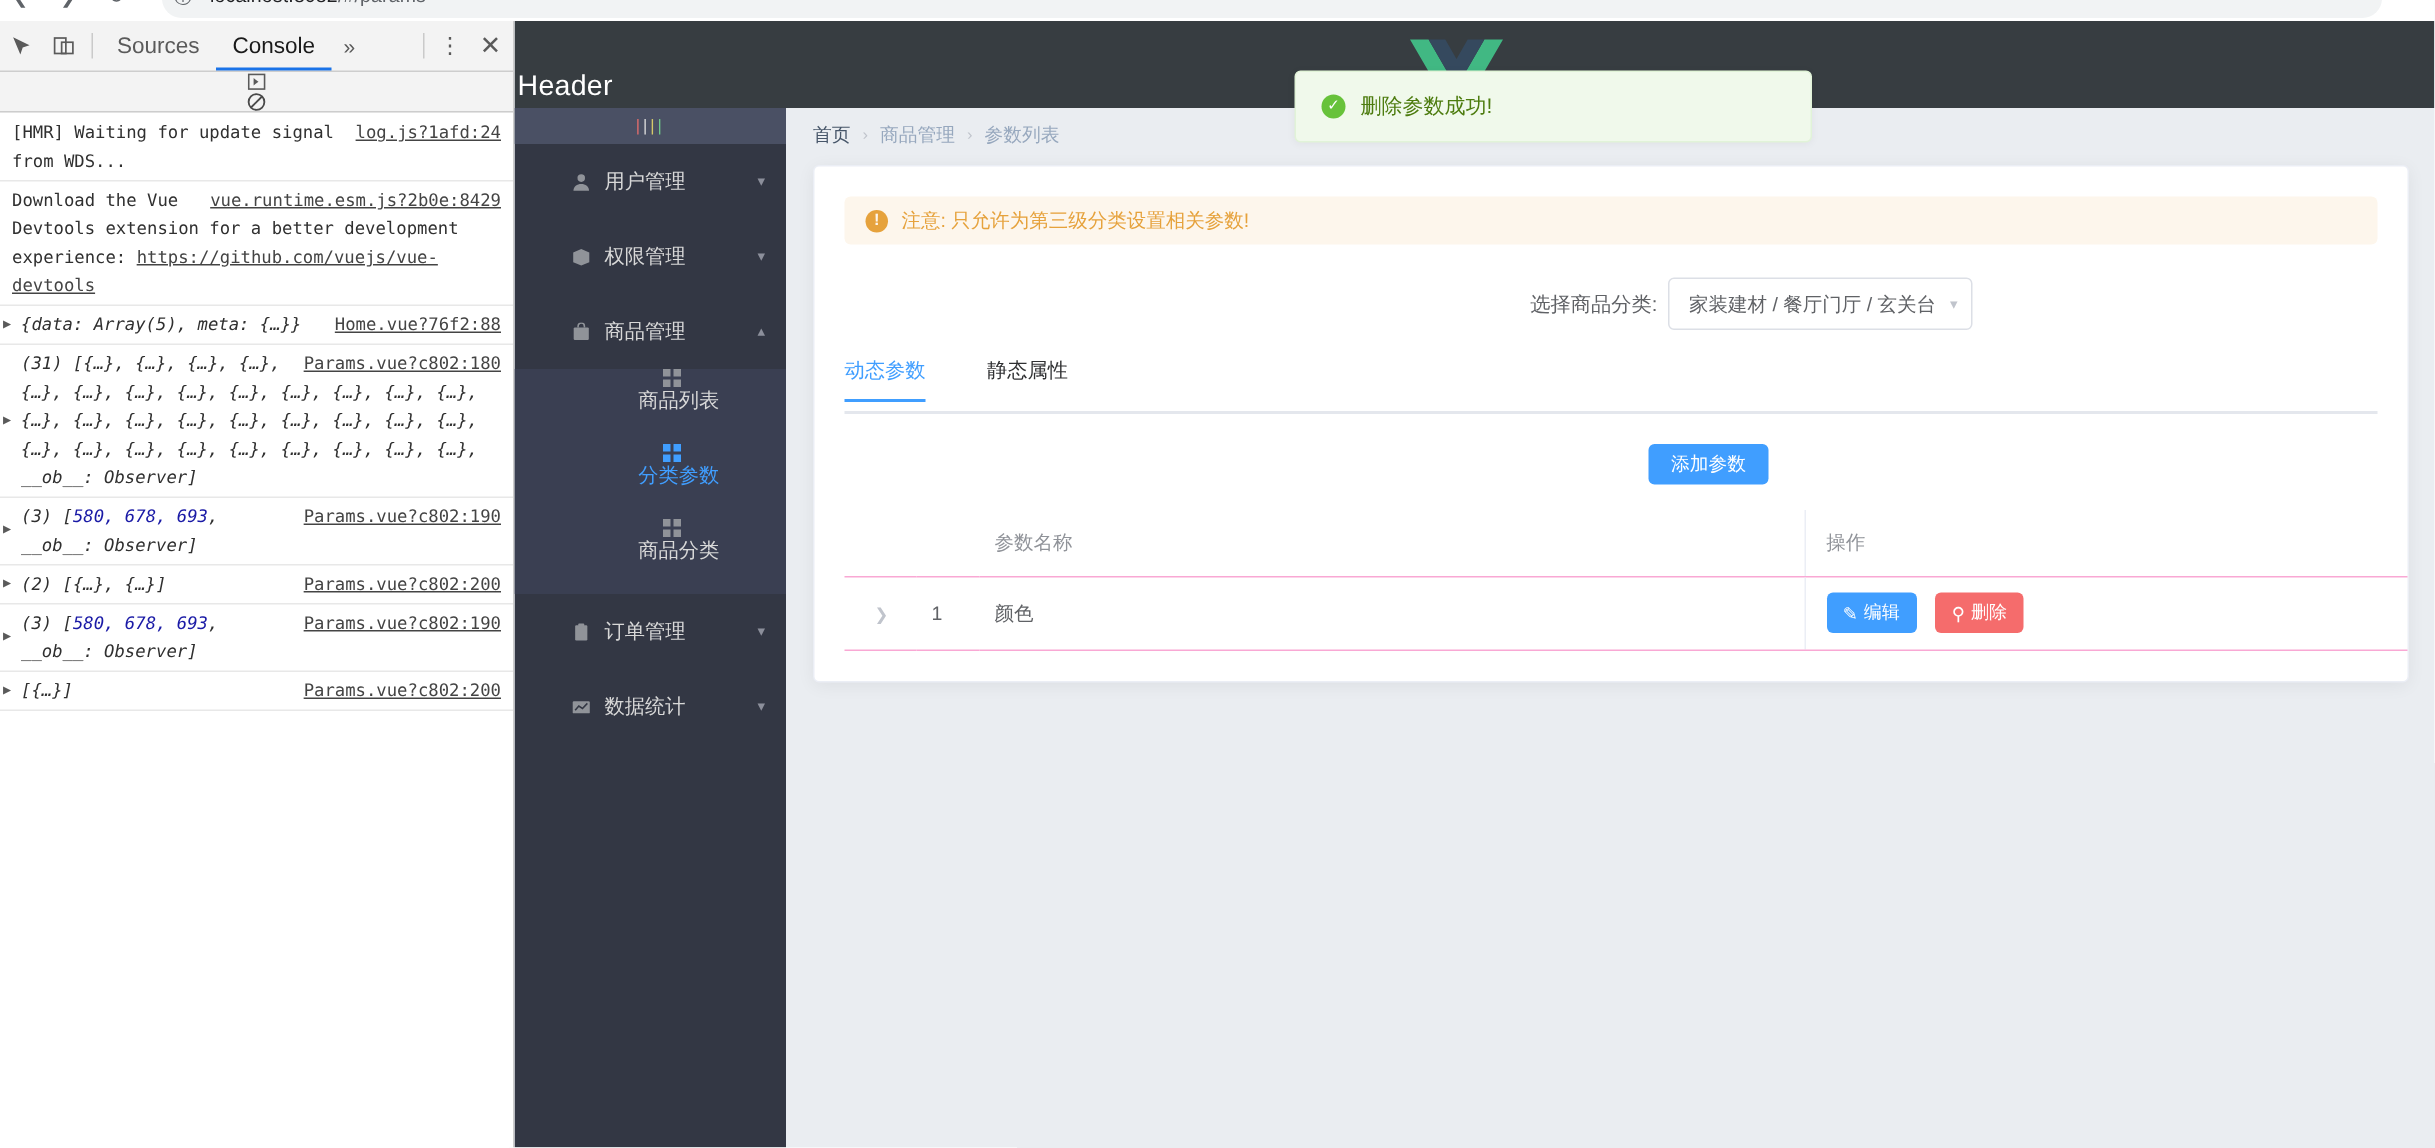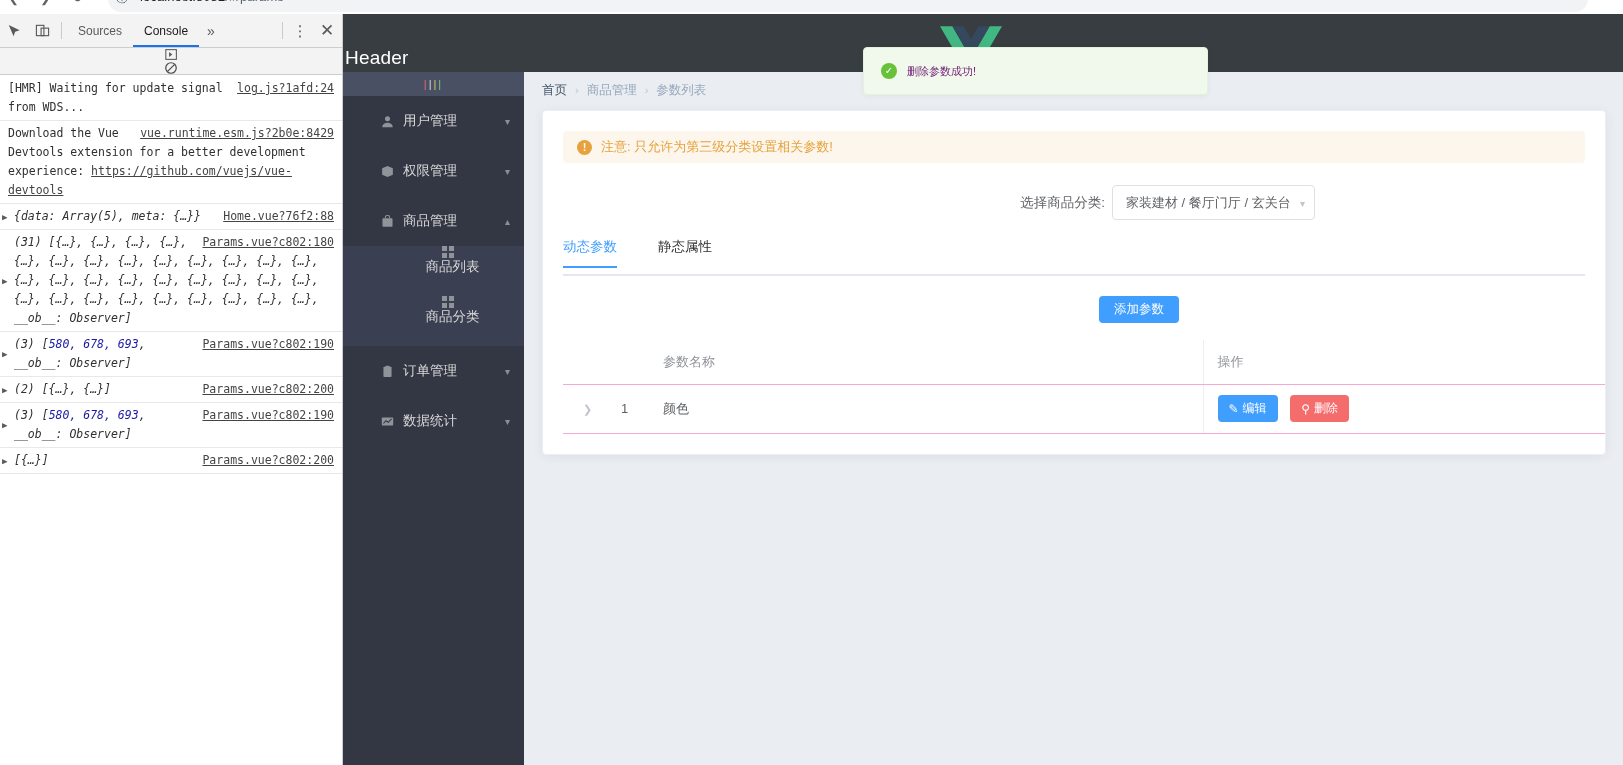--- a/index.html
+++ b/index.html
@@ -44,21 +44,21 @@
     background: #f3f3f3; border-bottom: 1px solid #cdcdcd;
     display: flex; align-items: center;
   }
   .dt-icon-btn {
     width: 28px; height: 28px; display: flex; align-items: center; justify-content: center;
     color: #5a5a5a;
   }
   .dt-sep { width: 1px; height: 17px; background: #cacaca; margin: 0 5px; }
   .dt-tab {
     height: 33px; padding: 0 11px; display: flex; align-items: center;
-    font-size: 12px; color: #5a5a5a; text-align: center;
+    font-size: 15px; color: #5a5a5a; text-align: center;
   }
   .dt-tab.active { color: #1a1a1a; box-shadow: inset 0 -2px 0 0 #1a73e8; }
   .dt-more { padding: 0 8px; font-size: 14px; color: #5a5a5a; }
   .dt-spacer { flex: 1; }
   .dt-kebab { width: 24px; text-align: center; font-size: 15px; color: #5a5a5a; line-height: 1; }
   .dt-close { width: 30px; text-align: center; font-size: 17px; color: #5a5a5a; line-height: 1; }
 
   .dt-filterbar {
     position: relative; height: 27px; width: 100%;
     background: #f3f3f3; border-bottom: 1px solid #cdcdcd;
@@ -254,21 +254,21 @@
     background: #f0f9eb; border: 1px solid #e1f3d8; border-radius: 4px;
     display: flex; align-items: center; padding: 0 17px;
     box-shadow: 0 1px 6px rgba(0,0,0,.05);
     z-index: 50;
   }
   .toast .t-ico {
     width: 16px; height: 16px; border-radius: 50%; background: #67c23a; color: #fff;
     display: flex; align-items: center; justify-content: center;
     font-size: 10px; margin-right: 10px; flex: none; line-height: 1;
   }
-  .toast .t-msg { color: #701a75; font-size: 11px; }
+  .toast .t-msg { color: #4d7c0f; font-size: 14px; }
 </style>
 </head>
 <body>
 
 <div id="root">
 
   <div class="browser-strip">
     <div class="nav-ico" style="left:8px;">❮</div>
     <div class="nav-ico" style="left:40px;">❯</div>
     <div class="nav-ico" style="left:72px;">↻</div>
@@ -450,20 +450,31 @@
           <span class="sq-ico">
               <i></i>
               <i></i>
               <i></i>
               <i></i>
             </span>
         </span>
         <span class="menu-label">商品列表</span>
       </div>
 
+      <div class="menu-sub active">
+        <span class="menu-ico">
+          <span class="sq-ico">
+              <i></i>
+              <i></i>
+              <i></i>
+              <i></i>
+            </span>
+        </span>
+        <span class="menu-label">分类参数</span>
+      </div>
 
       <div class="menu-sub">
         <span class="menu-ico">
           <span class="sq-ico">
               <i></i>
               <i></i>
               <i></i>
               <i></i>
             </span>
         </span>

